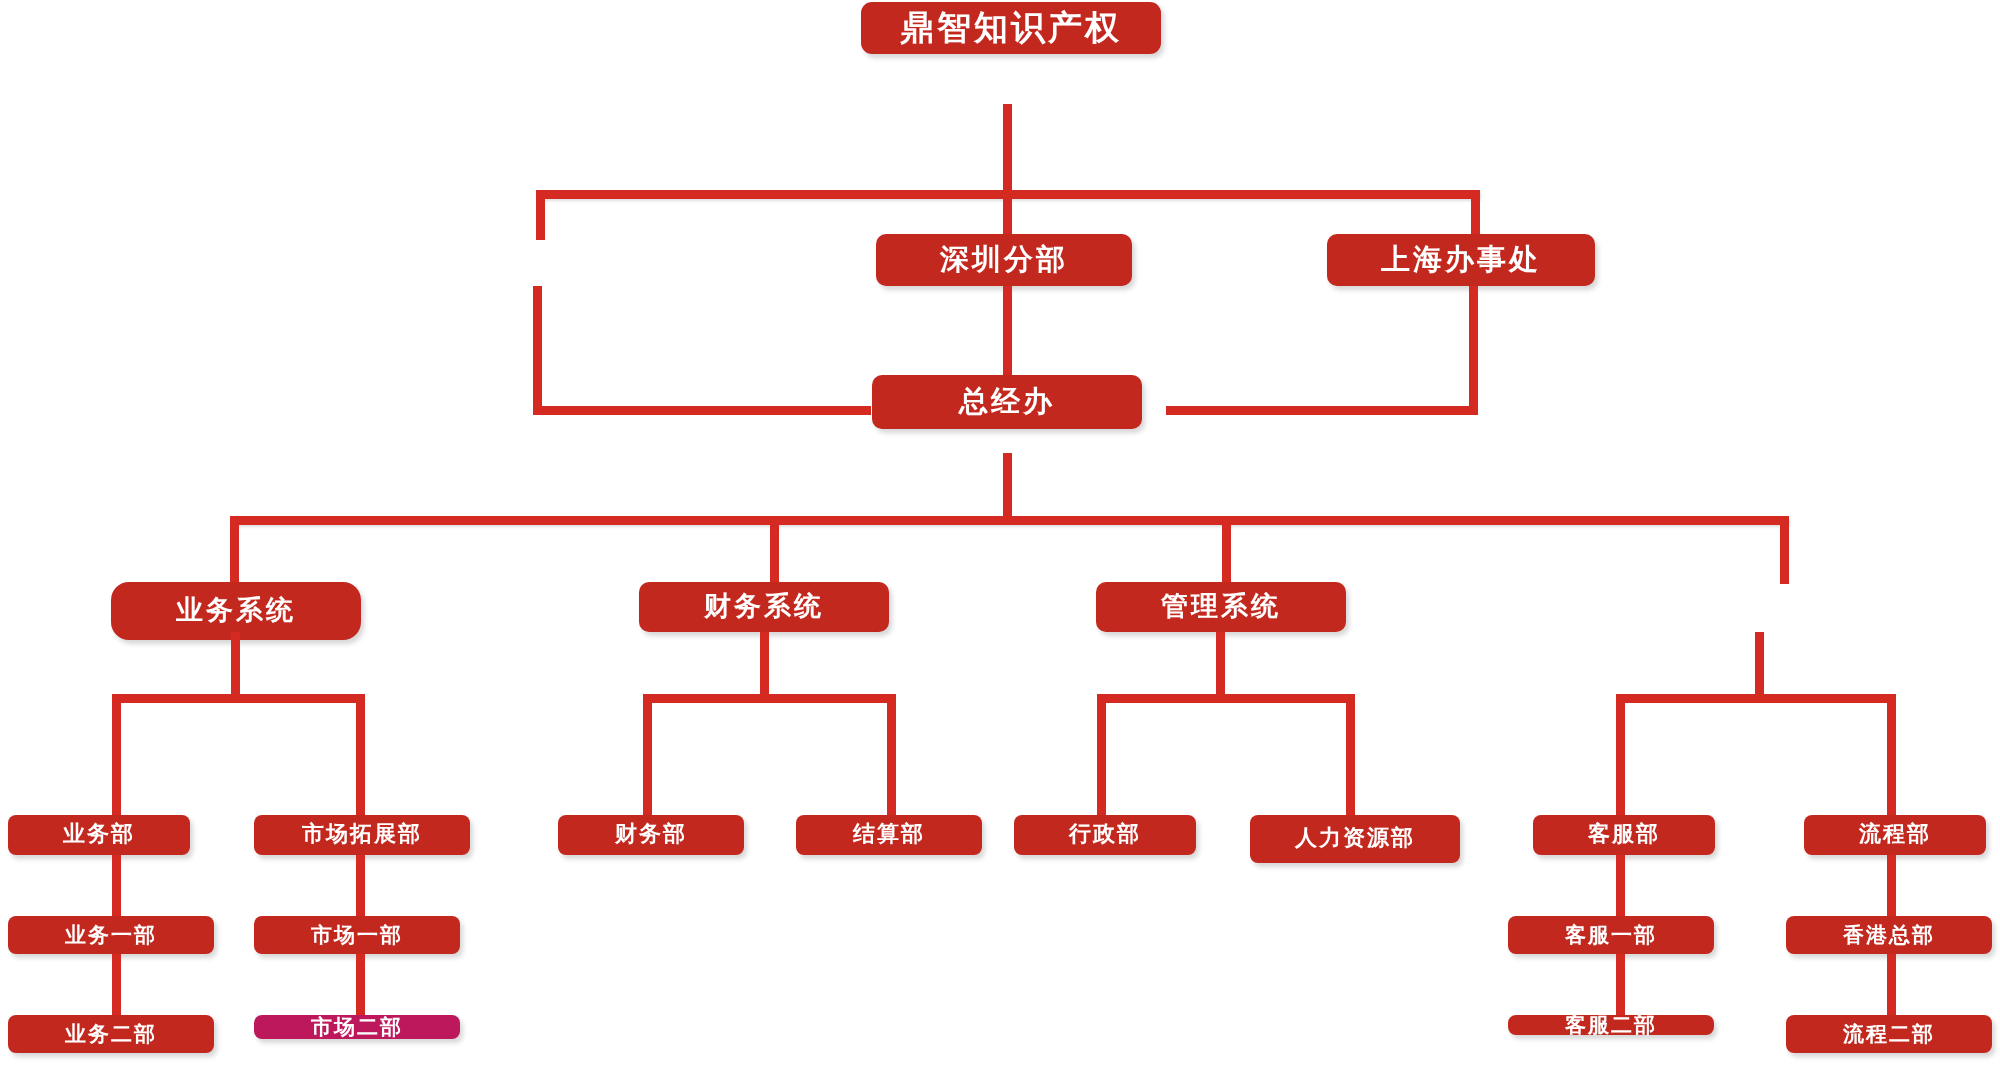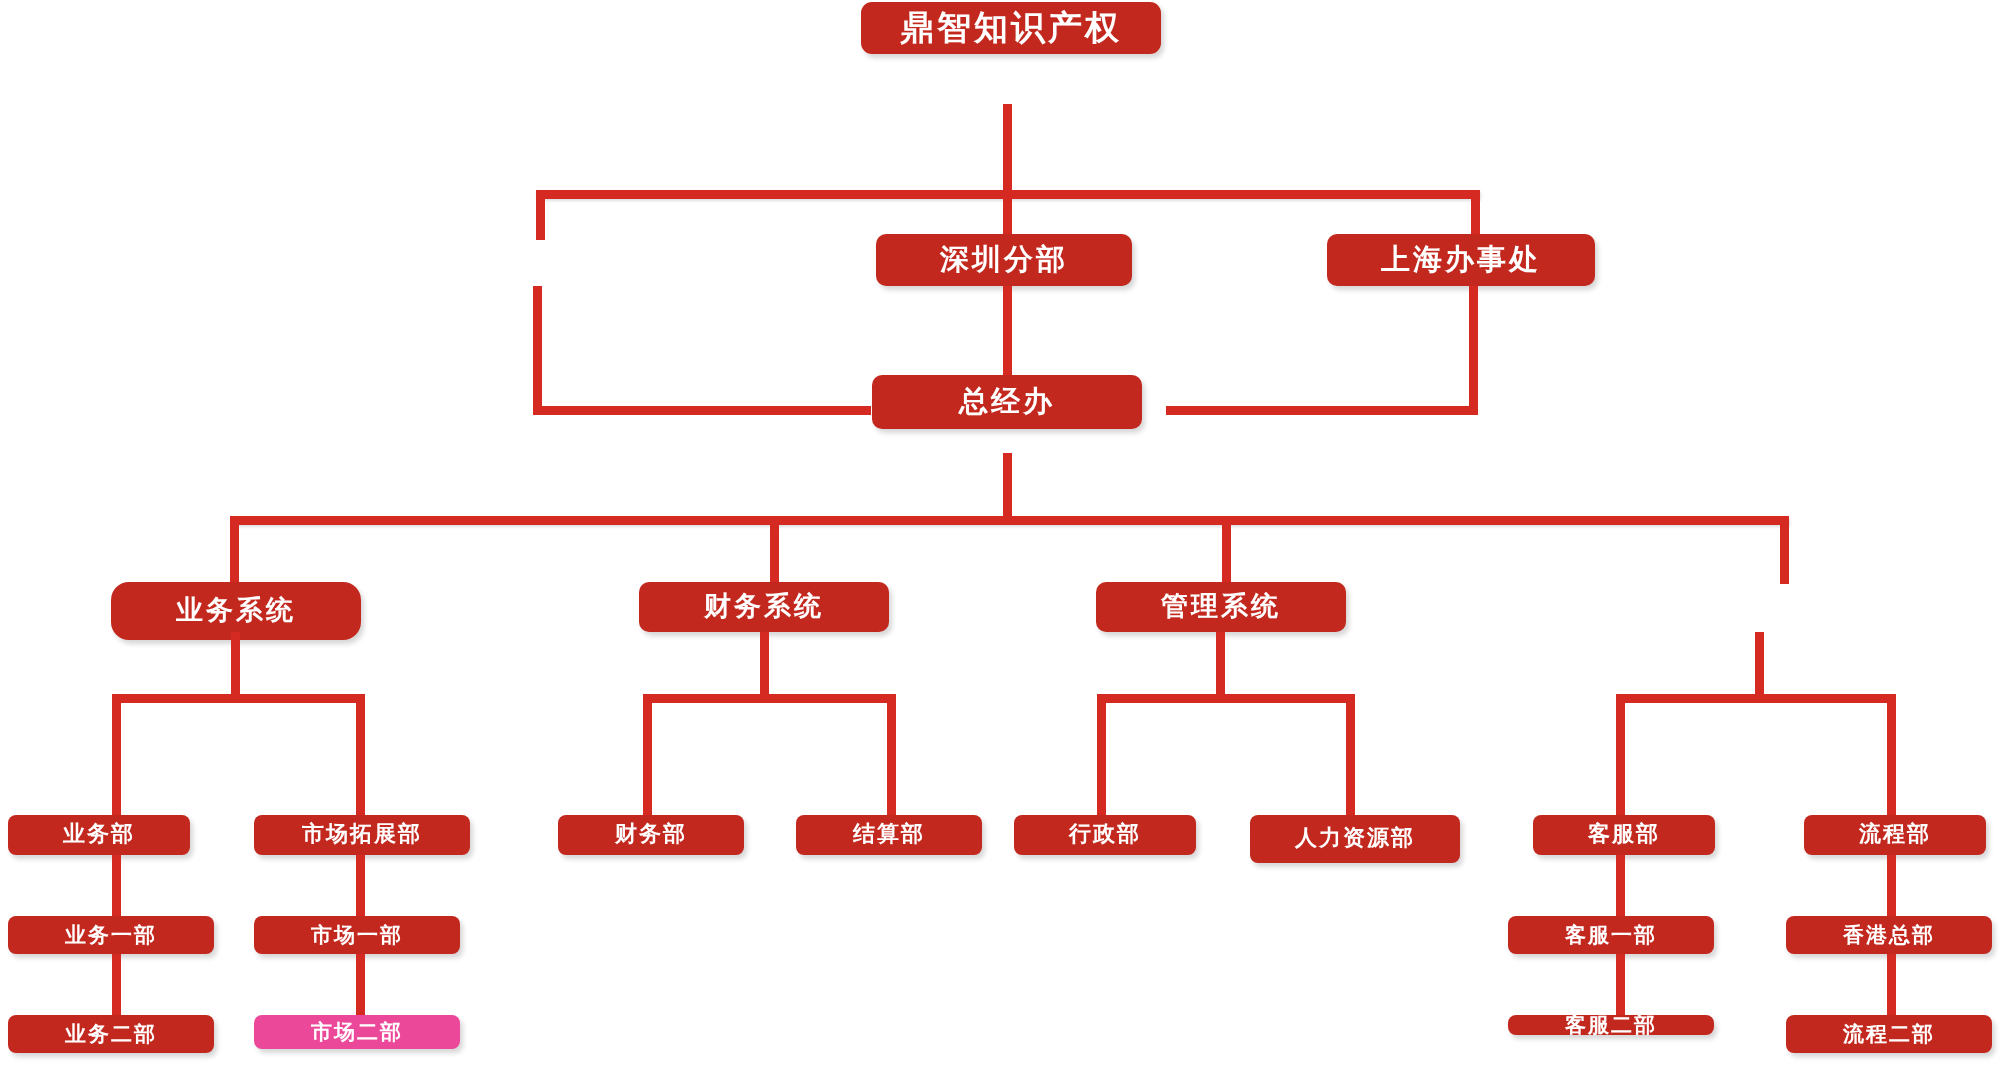--- a/index.html
+++ b/index.html
@@ -132,21 +132,21 @@
   <div class="node tier-sub" style="left: 254px; top: 916px; width: 206px; height: 38px; background: rgb(195, 40, 31); color: rgb(255, 255, 255);">
     <span class="label">市场一部</span>
   </div>
 
   <div class="conn" style="left: 112px; top: 954px; width: 9px; height: 63px; background: rgb(212, 42, 33);"></div>
   <div class="conn" style="left: 356px; top: 954px; width: 9px; height: 63px; background: rgb(212, 42, 33);"></div>
 
   <div class="node tier-sub" style="left: 8px; top: 1015px; width: 206px; height: 38px; background: rgb(195, 40, 31); color: rgb(255, 255, 255);">
     <span class="label">业务二部</span>
   </div>
-  <div class="node tier-sub" style="left: 254px; top: 1015px; width: 206px; height: 34px; background: #ec4899; color: rgb(255, 255, 255);">
+  <div class="node tier-sub" style="left: 254px; top: 1015px; width: 206px; height: 24px; background: #be185d; color: rgb(255, 255, 255);">
     <span class="label">市场二部</span>
   </div>
 
   <div class="conn" style="left: 760px; top: 632px; width: 9px; height: 65px; background: rgb(212, 42, 33);"></div>
   <div class="conn" style="left: 643px; top: 694px; width: 253px; height: 9px; background: rgb(212, 42, 33);"></div>
   <div class="conn" style="left: 643px; top: 694px; width: 9px; height: 124px; background: rgb(212, 42, 33);"></div>
   <div class="conn" style="left: 887px; top: 694px; width: 9px; height: 124px; background: rgb(212, 42, 33);"></div>
 
   <div class="node tier-dept" style="left: 558px; top: 815px; width: 186px; height: 40px; background: rgb(195, 40, 31); color: rgb(255, 255, 255);">
     <span class="label">财务部</span>

